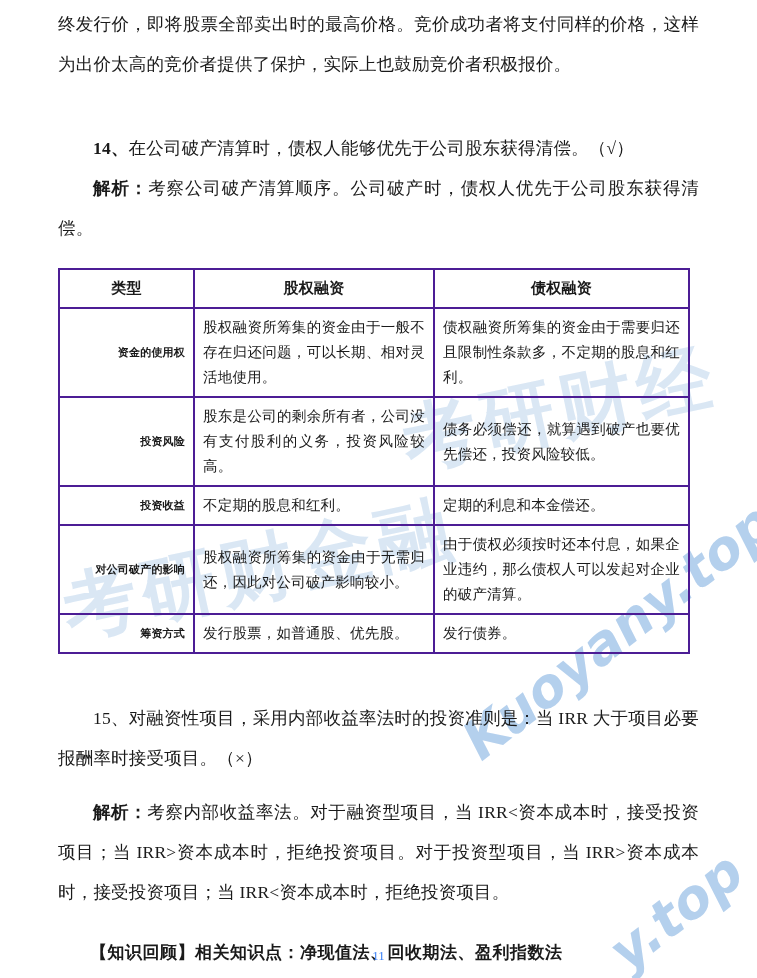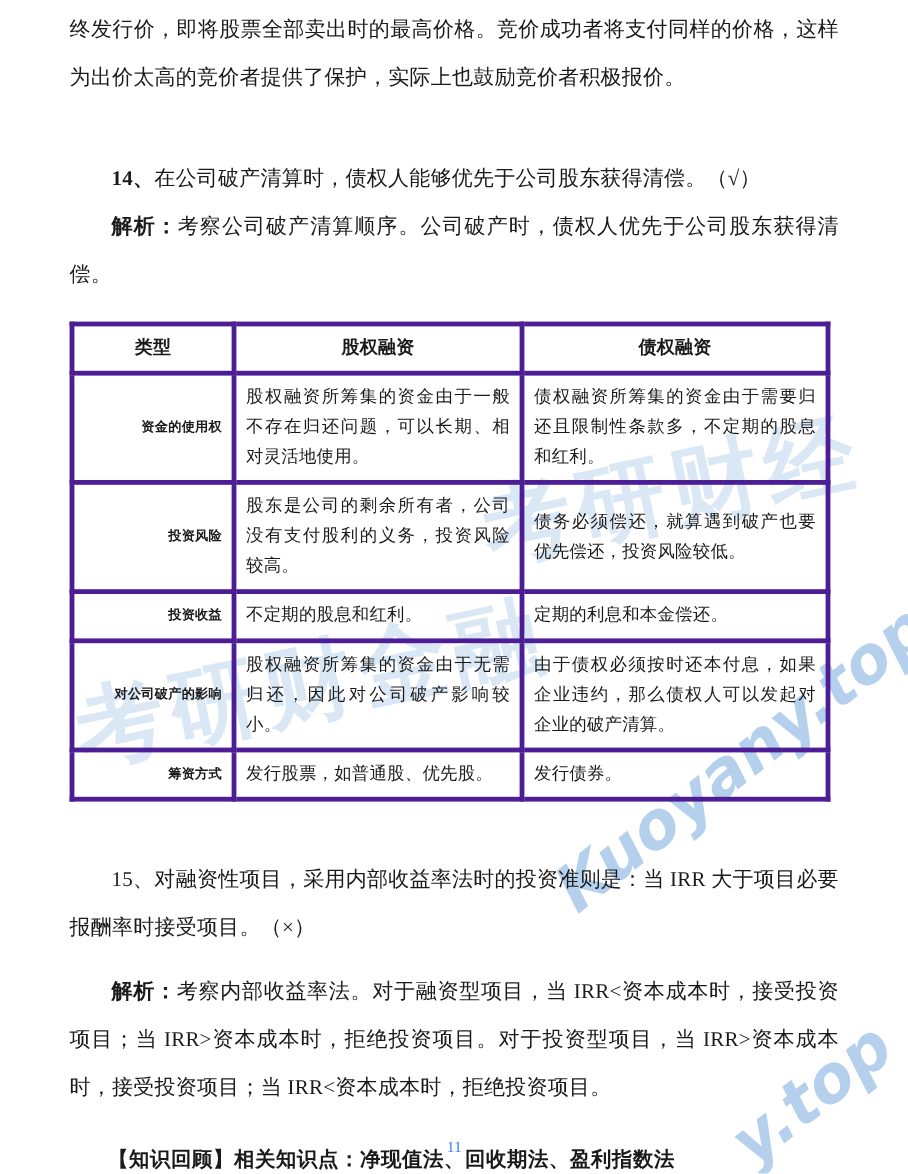--- a/index.html
+++ b/index.html
@@ -98,21 +98,21 @@
 
   
   table.compare {
     border-collapse: collapse;
     width: 630px;
     margin: 6px 0 0 0;
     table-layout: fixed;
     font-size: 14.5px;
   }
   table.compare td {
-    border: 4px solid #4c1d95;
+    border: 2px solid #4c1d95;
     padding: 6px 8px;
     vertical-align: middle;
     line-height: 25px;
     letter-spacing: .2px;
   }
   table.compare col.c1 { width: 135px; }
   table.compare col.c2 { width: 240px; }
   table.compare col.c3 { width: 255px; }
 
   td.hdr {

